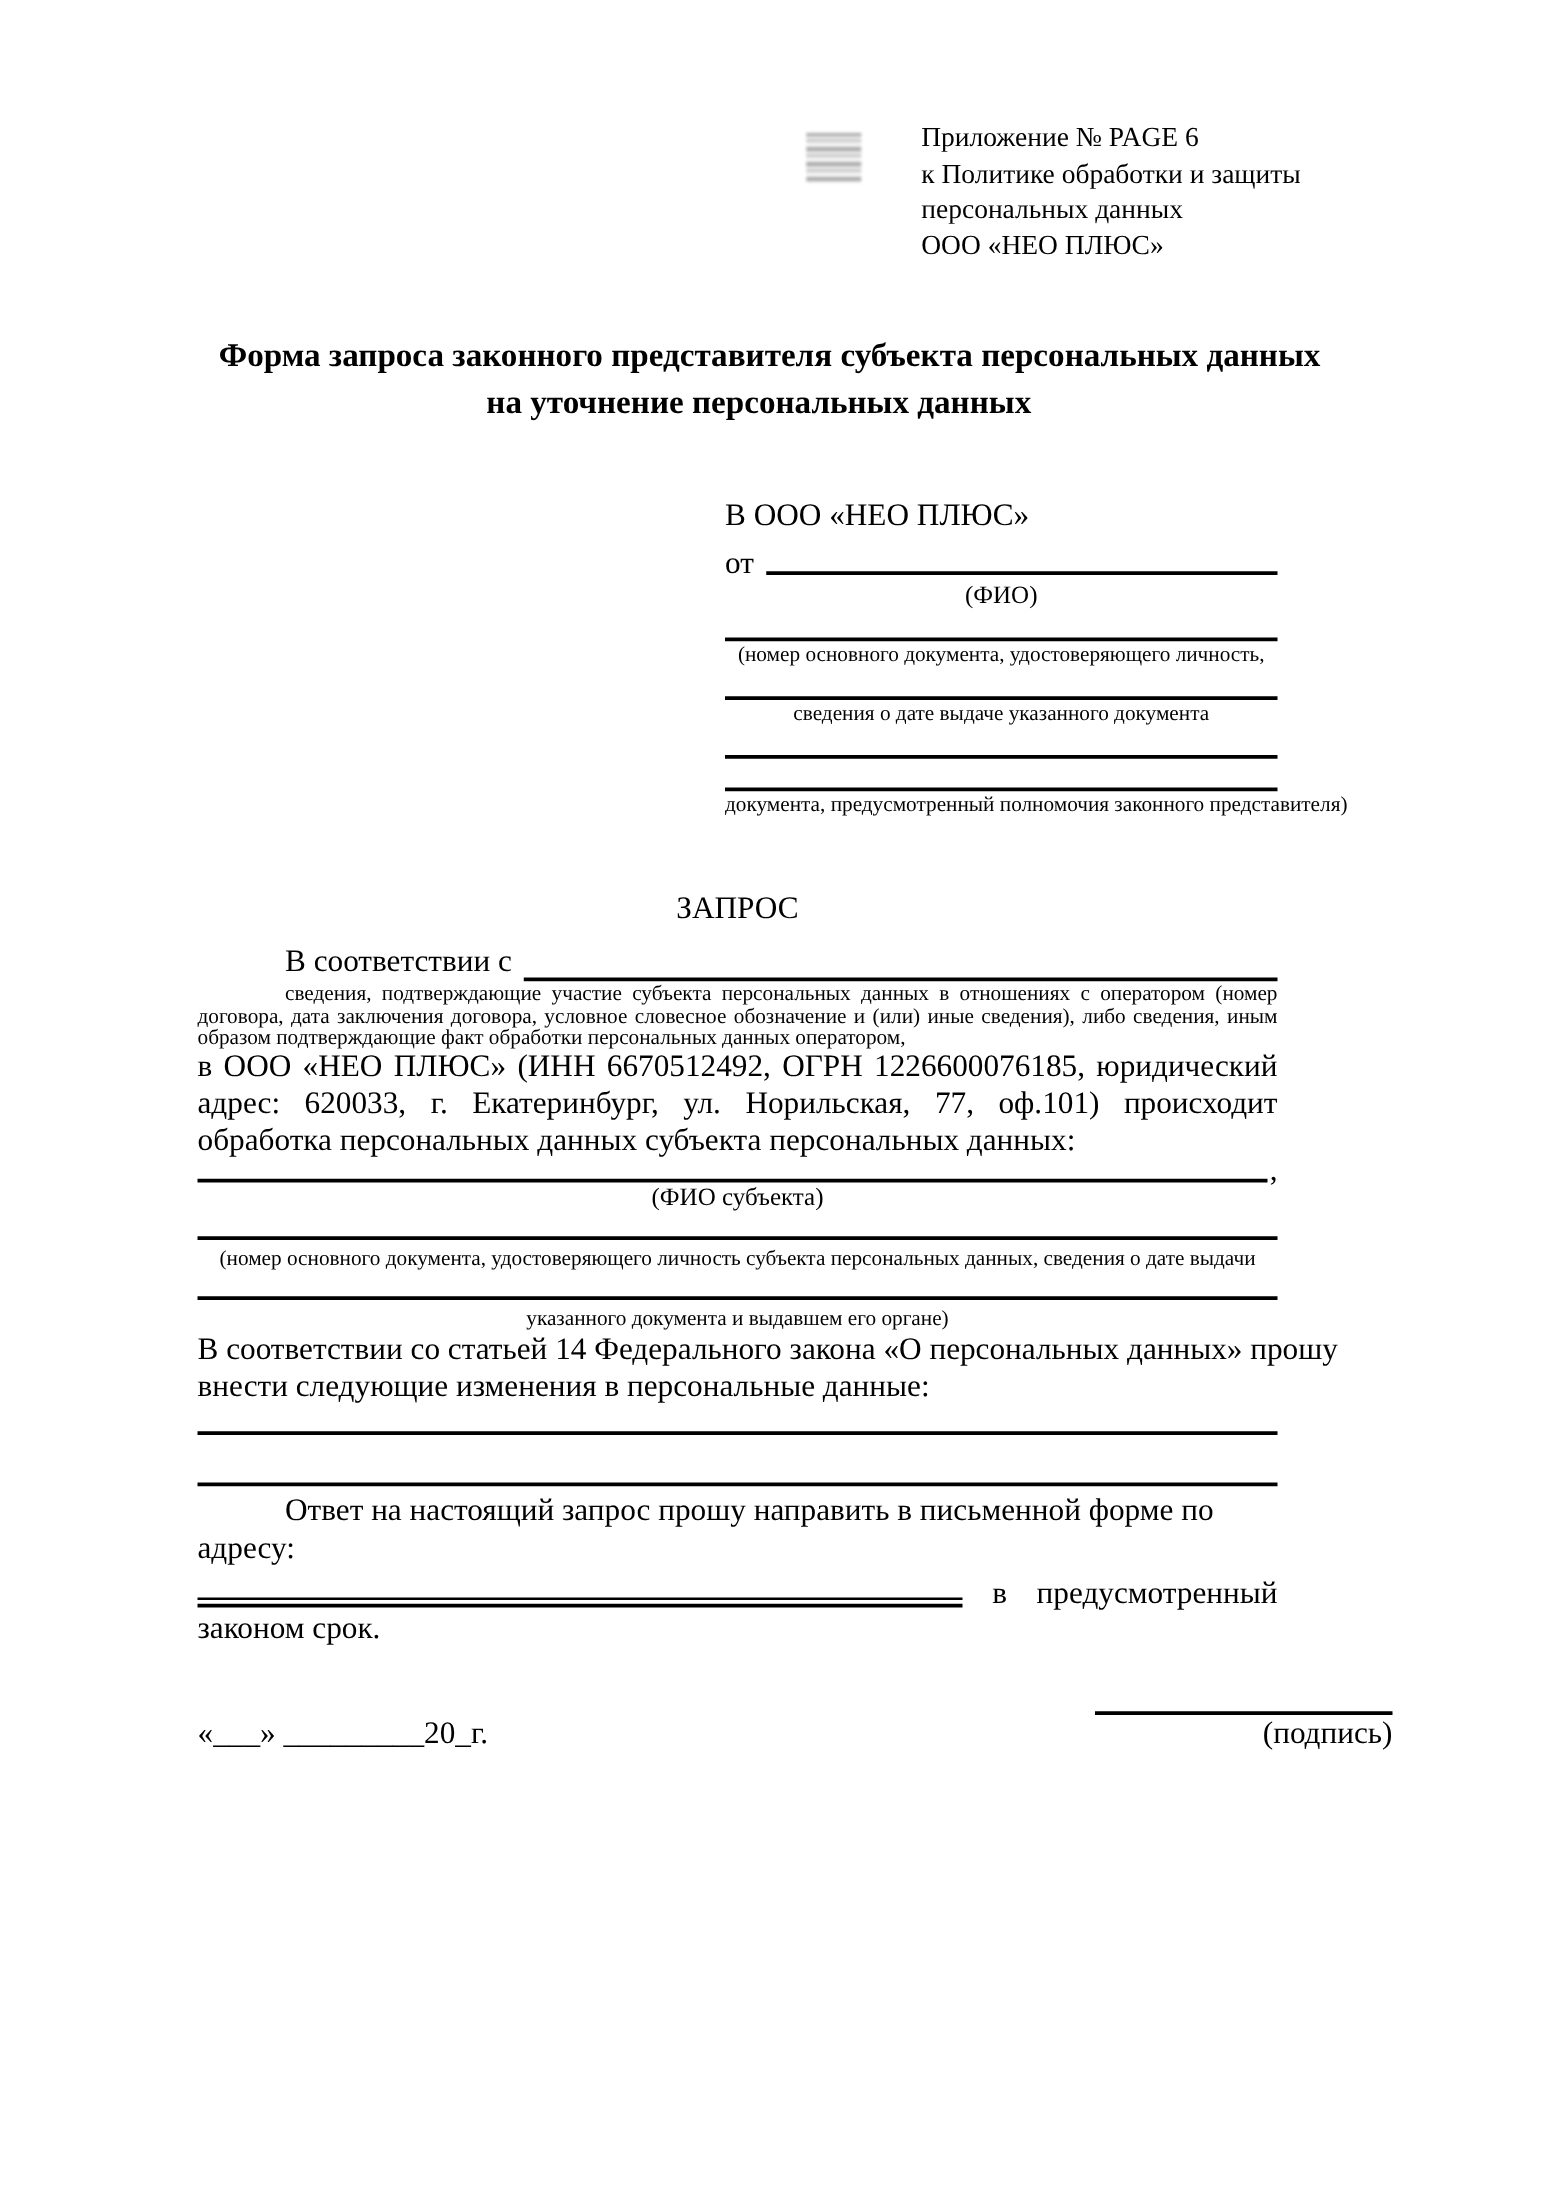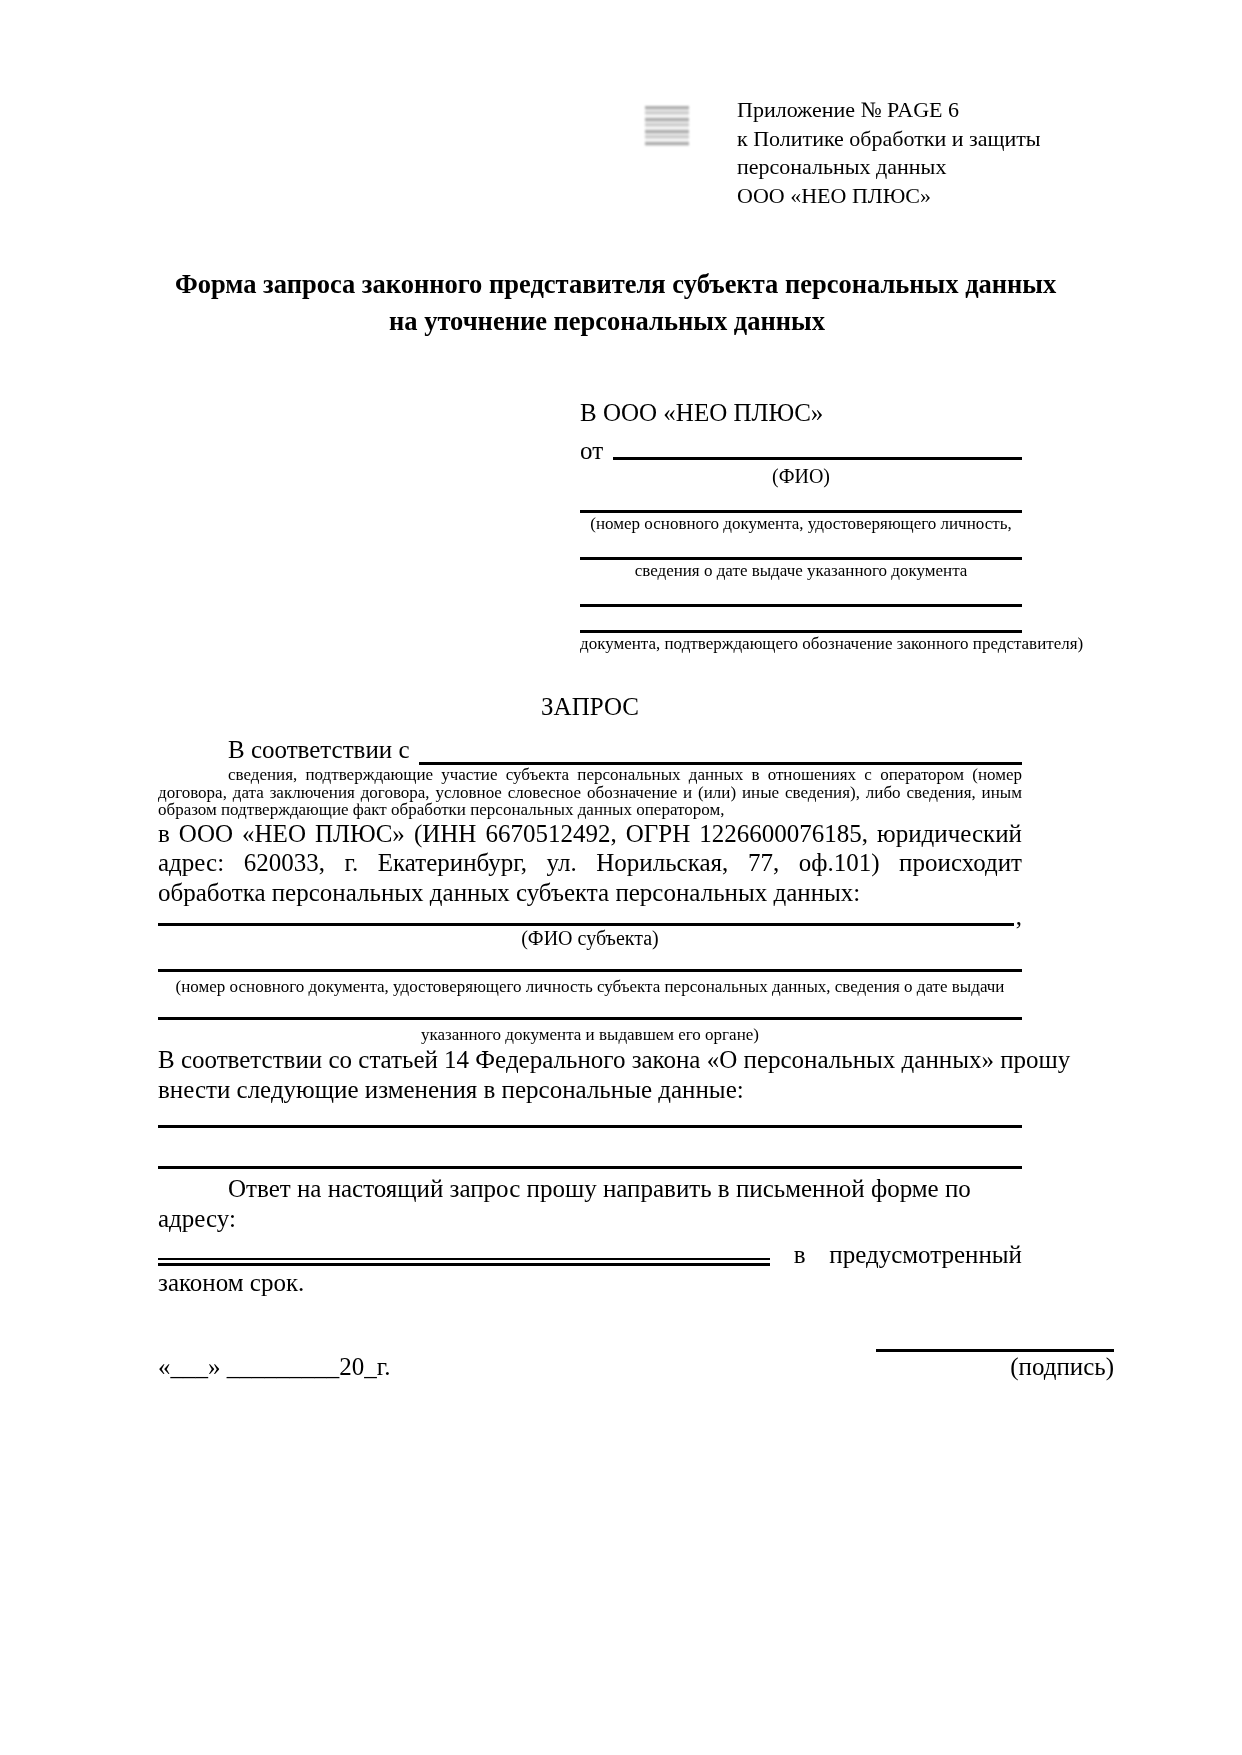--- a/index.html
+++ b/index.html
@@ -21,21 +21,21 @@
   }
   .title div { white-space:nowrap; }
   .addr { position:absolute; left:580px; top:398px; width:442px; font-size:25px; line-height:30px; }
   .to { margin-bottom:10px; }
   .fromrow { display:flex; align-items:flex-start; height:26px; }
   .fromrow .lbl { padding-right:10px; line-height:26px; }
   .blank { flex:1; border-bottom:3px solid #000; height:22px; }
   .cap { text-align:center; font-size:17px; line-height:20px; white-space:nowrap; margin-top:1px; }
   .capmd { font-size:20px; line-height:22px; }
   .blankrow { border-bottom:3px solid #000; height:26px; }
-  .main { position:absolute; left:158px; top:692px; width:864px; font-size:25px; line-height:29px; }
+  .main { position:absolute; left:158px; top:712px; width:864px; font-size:25px; line-height:29px; }
   .zapros { text-align:center; margin-bottom:13px; }
   .introrow { display:flex; align-items:flex-end; height:31px; }
   .indent1 { padding-left:70px; padding-right:9px; white-space:nowrap; line-height:31px; }
   .footnote { font-size:17px; line-height:17.5px; text-align:justify; text-indent:70px; margin-top:1px; }
   .par { line-height:29.5px; }
   .just { text-align:justify; }
   .nowrap { white-space:nowrap; }
   .commarow { display:flex; align-items:flex-end; margin-top:1px; }
   .commarow .blank { height:13px; }
   .comma { line-height:18px; padding-left:2px; }
@@ -76,21 +76,21 @@
       <span class="lbl">от</span>
       <span class="blank"></span>
     </div>
     <div class="cap capmd">(ФИО)</div>
     <div class="blankrow"></div>
     <div class="cap">(номер основного документа, удостоверяющего личность,</div>
     <div class="blankrow"></div>
     <div class="cap">сведения о дате выдаче указанного документа</div>
     <div class="blankrow"></div>
     <div class="blankrow"></div>
-    <div class="cap">документа, подтверждающего обозначение законного представителя)</div>
+    <div class="cap">документа, предусмотренный полномочия законного представителя)</div>
   </div>
 
   <div class="main">
     <div class="zapros">ЗАПРОС</div>
 
     <div class="introrow">
       <span class="indent1">В соответствии с</span>
       <span class="blank"></span>
     </div>
     <div class="footnote">сведения, подтверждающие участие субъекта персональных данных в отношениях с оператором (номер договора, дата заключения договора, условное словесное обозначение и (или) иные сведения), либо сведения, иным образом подтверждающие факт обработки персональных данных оператором,</div>

